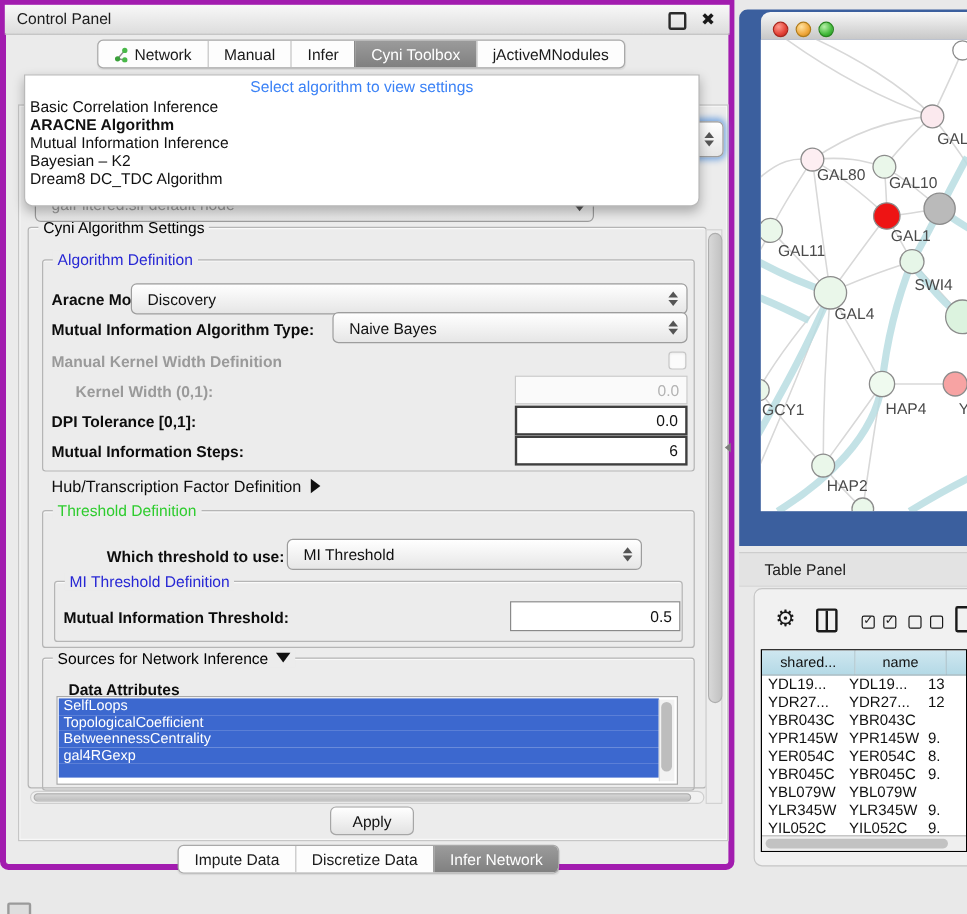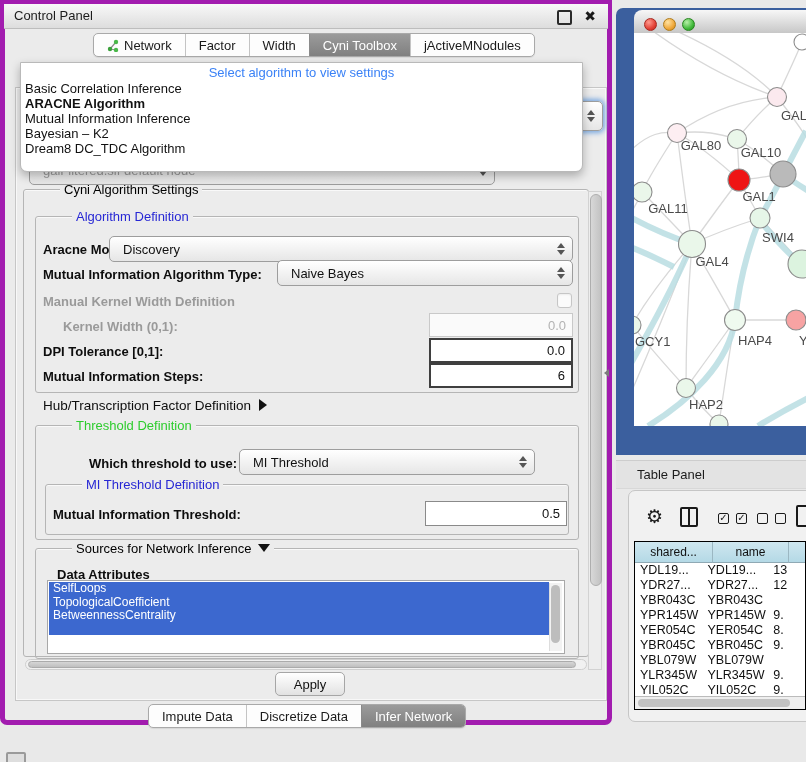--- a/index.html
+++ b/index.html
@@ -33,21 +33,21 @@
   .combo .cval{position:absolute;left:13px;top:0;bottom:0;display:flex;align-items:center;font-size:13px;color:#111;}
   .stepper{position:absolute;right:7px;top:50%;transform:translateY(-50%);display:flex;flex-direction:column;gap:2px;}
   .stepper .up{width:0;height:0;border-left:4px solid transparent;border-right:4px solid transparent;border-bottom:5px solid #555;}
   .stepper .dn{width:0;height:0;border-left:4px solid transparent;border-right:4px solid transparent;border-top:5px solid #555;}
   .combo-frag-blue{left:480px;top:96px;width:118px;height:30px;box-shadow:0 0 5px 2px #7aa8e0;z-index:5;}
   .combo-galf{left:24px;top:150px;width:466px;height:30px;z-index:5;}
   .combo-galf .cval{color:#9c9c9c;}
 
   
   .fieldset{border:1px solid #b5b5b5;border-radius:3px;box-shadow:inset 0 1px 0 rgba(255,255,255,.7);}
-  .legend{position:absolute;top:-8px;left:8px;background:#ececec;padding:0 4px;font-size:13px;line-height:15px;white-space:nowrap;margin-left:28px;}
+  .legend{position:absolute;top:-8px;left:8px;background:#ececec;padding:0 4px;font-size:13px;line-height:15px;white-space:nowrap;}
   .legend.blue{color:#2727d4;}
   .legend.green{color:#2ecc2e;}
   .blabel{font-size:13px;font-weight:bold;color:#0d0d0d;white-space:nowrap;}
   .glabel{font-size:13px;font-weight:bold;color:#9a9a9a;white-space:nowrap;}
   .field{box-sizing:border-box;background:#fff;border:1px solid #8a8a8a;font-size:13px;color:#111;text-align:right;padding:0 6px;display:flex;align-items:center;justify-content:flex-end;}
   .field.dark{border:2px solid #3f3f3f;}
   .field.dis{background:#fafafa;border:1px solid #c9c9c9;color:#b3b3b3;}
   .checkbox{width:15px;height:15px;border:1px solid #c6c6c6;border-radius:3px;background:#fbfbfb;box-shadow:inset 0 1px 2px rgba(0,0,0,.06);box-sizing:border-box;}
   .tri-right{display:inline-block;width:0;height:0;border-top:6px solid transparent;border-bottom:6px solid transparent;border-left:8px solid #111;margin-left:8px;vertical-align:-1px;}
   .tri-down{display:inline-block;width:0;height:0;border-left:6px solid transparent;border-right:6px solid transparent;border-top:8px solid #111;margin-left:6px;vertical-align:1px;}
@@ -110,38 +110,38 @@
 
   <div class="abs corner-line"></div>
 
   <section class="abs control-panel">
     <header class="abs cp-titlebar" style="left:-1px;right:-1px;top:-1px;">
       <span class="abs cp-title">Control Panel</span>
       <span class="abs float-btn"></span>
       <span class="abs close-btn">✖</span>
     </header>
 
-    <div class="abs tabstrip" style="left:88px;top:28px;" id="top-tabs">
+    <div class="abs tabstrip" style="left:76px;top:28px;" id="top-tabs">
         <div class="tabseg">
           <span class="ticon">
             <svg width="12" height="13" viewBox="0 0 12 13">
               <line x1="3" y1="10" x2="9" y2="3" stroke="#8a8a8a" stroke-width="1.2"></line>
               <line x1="3" y1="10" x2="9" y2="11" stroke="#8a8a8a" stroke-width="1.2"></line>
               <circle cx="3" cy="10" r="2.2" fill="#3aa03a"></circle>
               <circle cx="9" cy="3" r="2.2" fill="#49b849"></circle>
               <circle cx="9" cy="11" r="2.2" fill="#49b849"></circle>
             </svg>
           </span>
           <span>Network</span>
         </div>
         <div class="tabseg">
-          <span>Factor</span>
-        </div>
-        <div class="tabseg">
-          <span>Width</span>
+          <span>Manual</span>
+        </div>
+        <div class="tabseg">
+          <span>Infer</span>
         </div>
         <div class="tabseg sel">
           <span>Cyni Toolbox</span>
         </div>
         <div class="tabseg">
           <span>jActiveMNodules</span>
         </div>
       </div>
 
     <div class="abs inner-panel" style="left:10px;top:82px;"></div>
@@ -234,20 +234,21 @@
 
     <div class="abs fieldset" style="left:30px;top:543px;width:542px;height:109px;">
       <span class="legend"><span>Sources for Network Inference</span><span class="tri-down"></span></span>
     </div>
     <span class="abs blabel" style="left:52px;top:562px;">Data Attributes</span>
     <div class="abs attr-list" style="left:42px;top:575px;width:518px;height:74px;">
       <div id="attr-items" style="position:absolute;left:1px;top:1px;right:15px;">
           <div class="attr-item" style="background: rgb(60, 104, 207);">SelfLoops</div>
           <div class="attr-item" style="background: rgb(60, 104, 207);">TopologicalCoefficient</div>
           <div class="attr-item" style="background: rgb(60, 104, 207);">BetweennessCentrality</div>
+          <div class="attr-item" style="background: rgb(60, 104, 207);">gal4RGexp</div>
           <div class="attr-item" style="background: rgb(60, 104, 207); height: 12px;"></div>
         </div>
       <div class="attr-scroll">
           <div class="thumb"></div>
         </div>
     </div>
 
     <div class="abs hscroll" style="left:20px;top:654px;width:562px;height:11px;">
       <div class="thumb" style="left:2px;width:546px;"></div>
     </div>

